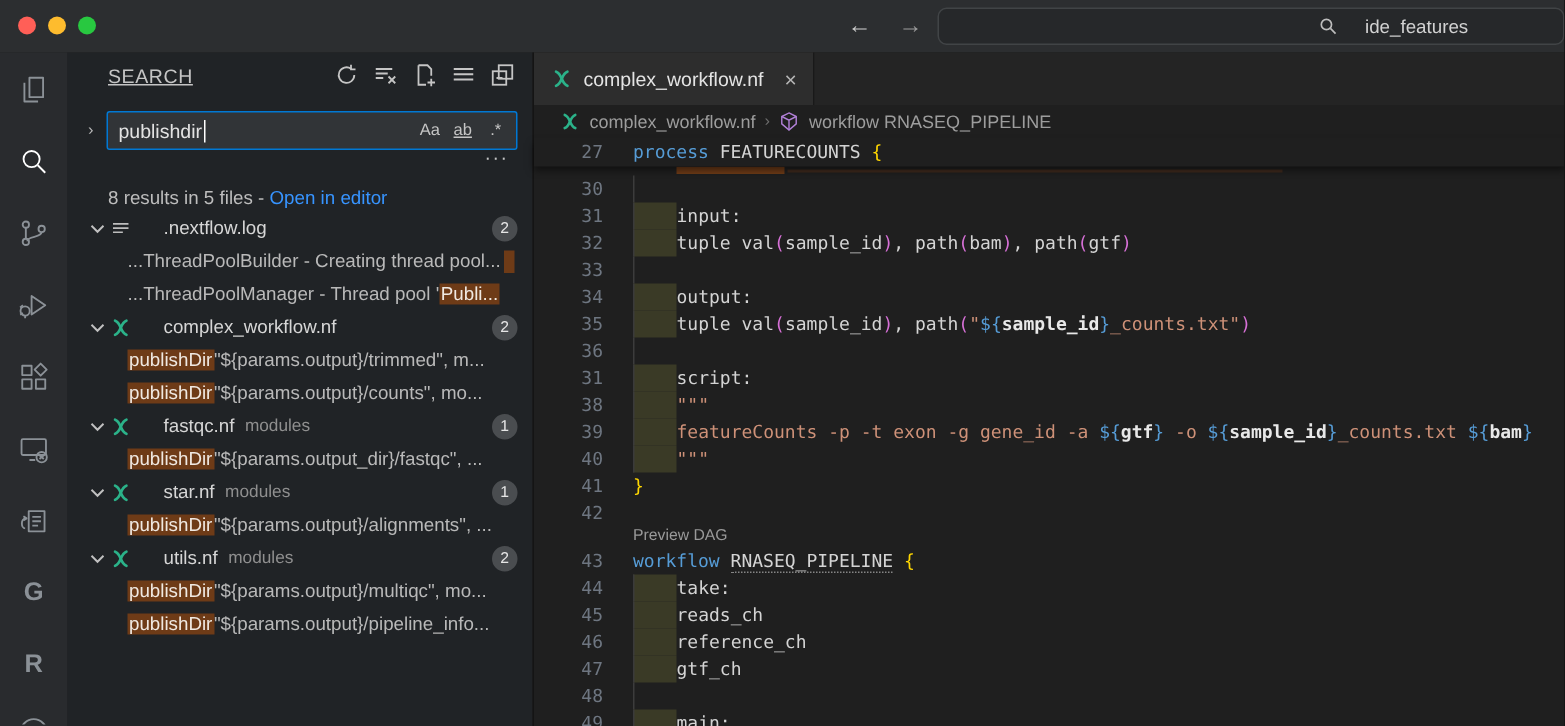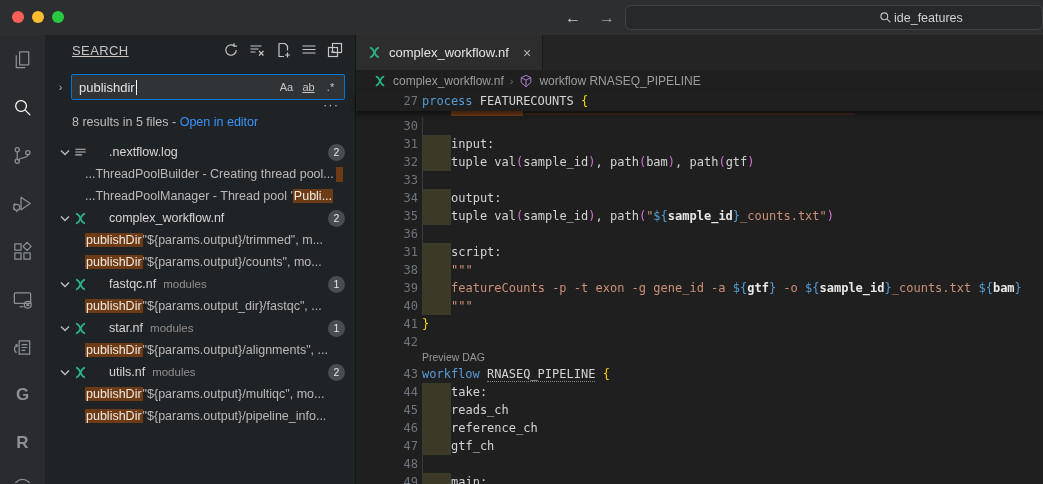--- a/index.html
+++ b/index.html
@@ -11,21 +11,21 @@
   }
   
   .titlebar { position:absolute; top:0; left:0; right:0; height:35px; background:#2c2e30; }
   .traffic { position:absolute; left:12px; top:11px; display:flex; gap:8px; }
   .light { width:12px; height:12px; border-radius:50%; }
   .nav-arrows { position:absolute; left:565px; top:0; height:35px; display:flex; align-items:center; gap:18px; font-size:16px; }
   .arrow-back { color:#c9c9c9; }
   .arrow-fwd { color:#9a9a9a; }
   .cmd-center { position:absolute; left:625px; right:0; top:5px; height:25px;
     background:#26282a; border:1px solid #414446; border-radius:6px; }
-  .cmd-label { position:absolute; left:253px; top:0; height:100%; display:flex; align-items:center; gap:2px;
+  .cmd-label { position:absolute; left:253px; top:0; height:100%; display:flex; align-items:center; gap:18px;
     font-size:12.5px; color:#d2d2d2; }
   .mag { width:13px; height:13px; }
   
   .activitybar { position:absolute; top:35px; left:0; width:45px; bottom:0; background:#292b2e;
     display:flex; flex-direction:column; align-items:center; }
   .ab-item { width:45px; height:48px; display:flex; align-items:center; justify-content:center;
     color:#8b9197; cursor:pointer; }
   .ab-item.active { color:#ffffff; }
   .ab-item svg { width:23px; height:23px; }
   .ab-glyph { font-size:17px; font-weight:bold; color:#8b9197; }
@@ -42,21 +42,21 @@
   .input-box { flex:1; height:26px; background:#313437; border:1px solid var(--accent,#0078d4); border-radius:2px;
     display:flex; align-items:center; padding:0 4px 0 7px; }
   .query { font-size:13px; color:#e3e3e3; white-space:pre; }
   .caret { width:1px; height:15px; background:#ffffff; margin-left:1px; }
   .opts { margin-left:auto; display:flex; gap:3px; }
   .opt { min-width:19px; height:19px; border-radius:3px; display:flex; align-items:center; justify-content:center;
     font-size:11px; color:#c5c5c5; cursor:pointer; padding:0 2px; }
   .opt.word { text-decoration:underline; }
   .more-row { height:15px; display:flex; justify-content:flex-end; padding-right:16px; }
   .more-dots { color:#c5c5c5; font-size:13px; line-height:10px; letter-spacing:1px; cursor:pointer; }
-  .summary { height:24px; display:flex; align-items:flex-start; padding-left:27px; font-size:12.5px; color:#bdbdbd; }
+  .summary { height:24px; display:flex; align-items:flex-end; padding-left:27px; font-size:12.5px; color:#bdbdbd; }
   .summary a { color:var(--link,#3794ff); text-decoration:none; cursor:pointer; }
   .results { margin-top:2px; }
   .frow, .mrow { height:22px; display:flex; align-items:center; white-space:nowrap; overflow:hidden; cursor:pointer; font-size:12.5px; }
   .frow { padding-left:12px; }
   .frow .chev { width:16px; height:16px; color:#c0c0c0; flex:none; }
   .frow .ficon { width:18px; height:16px; flex:none; display:flex; align-items:center; }
   .frow .ficon svg { width:15px; height:15px; }
   .fname { color:#d6d6d6; margin-left:18px; }
   .fdesc { color:#8f8f8f; font-size:11.5px; margin-left:7px; }
   .badge { margin-left:auto; margin-right:10px; min-width:17px; height:17px; border-radius:9px; background:#4a4d50;
@@ -77,21 +77,21 @@
   .bc-sym-icon svg { width:14px; height:14px; display:block; }
   
   .code { font-family:"DejaVu Sans Mono", monospace; font-size:12px; }
   .sticky { position:relative; height:19px; line-height:19px; padding-left:66px; white-space:pre;
     background:#1f1f1f; box-shadow:0 3px 5px rgba(0,0,0,.5); z-index:3;
     font-family:"DejaVu Sans Mono", monospace; font-size:12px; }
   .sliver { position:relative; height:6px; overflow:hidden; }
   .sliver .bar1 { position:absolute; left:95px; top:0; width:72px; height:5px; background:#6e3b17; }
   .sliver .bar2 { position:absolute; left:169px; top:2px; width:330px; height:2px; background:rgba(120,60,25,.35); }
   .cl { position:relative; height:18px; line-height:18px; padding-left:66px; white-space:pre; }
-  .lnum { position:absolute; left:16px; top:0; width:46px; text-align:right; color:#6e7681; }
+  .lnum { position:absolute; left:0; top:0; width:46px; text-align:right; color:#6e7681; }
   .ind { display:inline-block; width:29px; height:18px; vertical-align:top; border-left:1px solid transparent; }
   .ind.band { background:#3a3a26; border-left-color:#3a3a3a; }
   .ind.guide { border-left-color:#3c3c3c; }
   .sticky .lnum { line-height:19px; }
   .tk-k { color:#569cd6; } .tk-w { color:#d4d4d4; } .tk-y { color:#ffd700; }
   .tk-p { color:#d670d6; } .tk-s { color:#ce9178; } .tk-b { color:#569cd6; }
   .tk-v { color:#e8e8e8; font-weight:bold; }
   .tk-wu { color:#d4d4d4; border-bottom:1px dotted #858585; }
   .codelens { height:14px; line-height:13px; padding-left:66px; font-size:10.5px; color:#999999;
     font-family:"Liberation Sans", sans-serif; }

